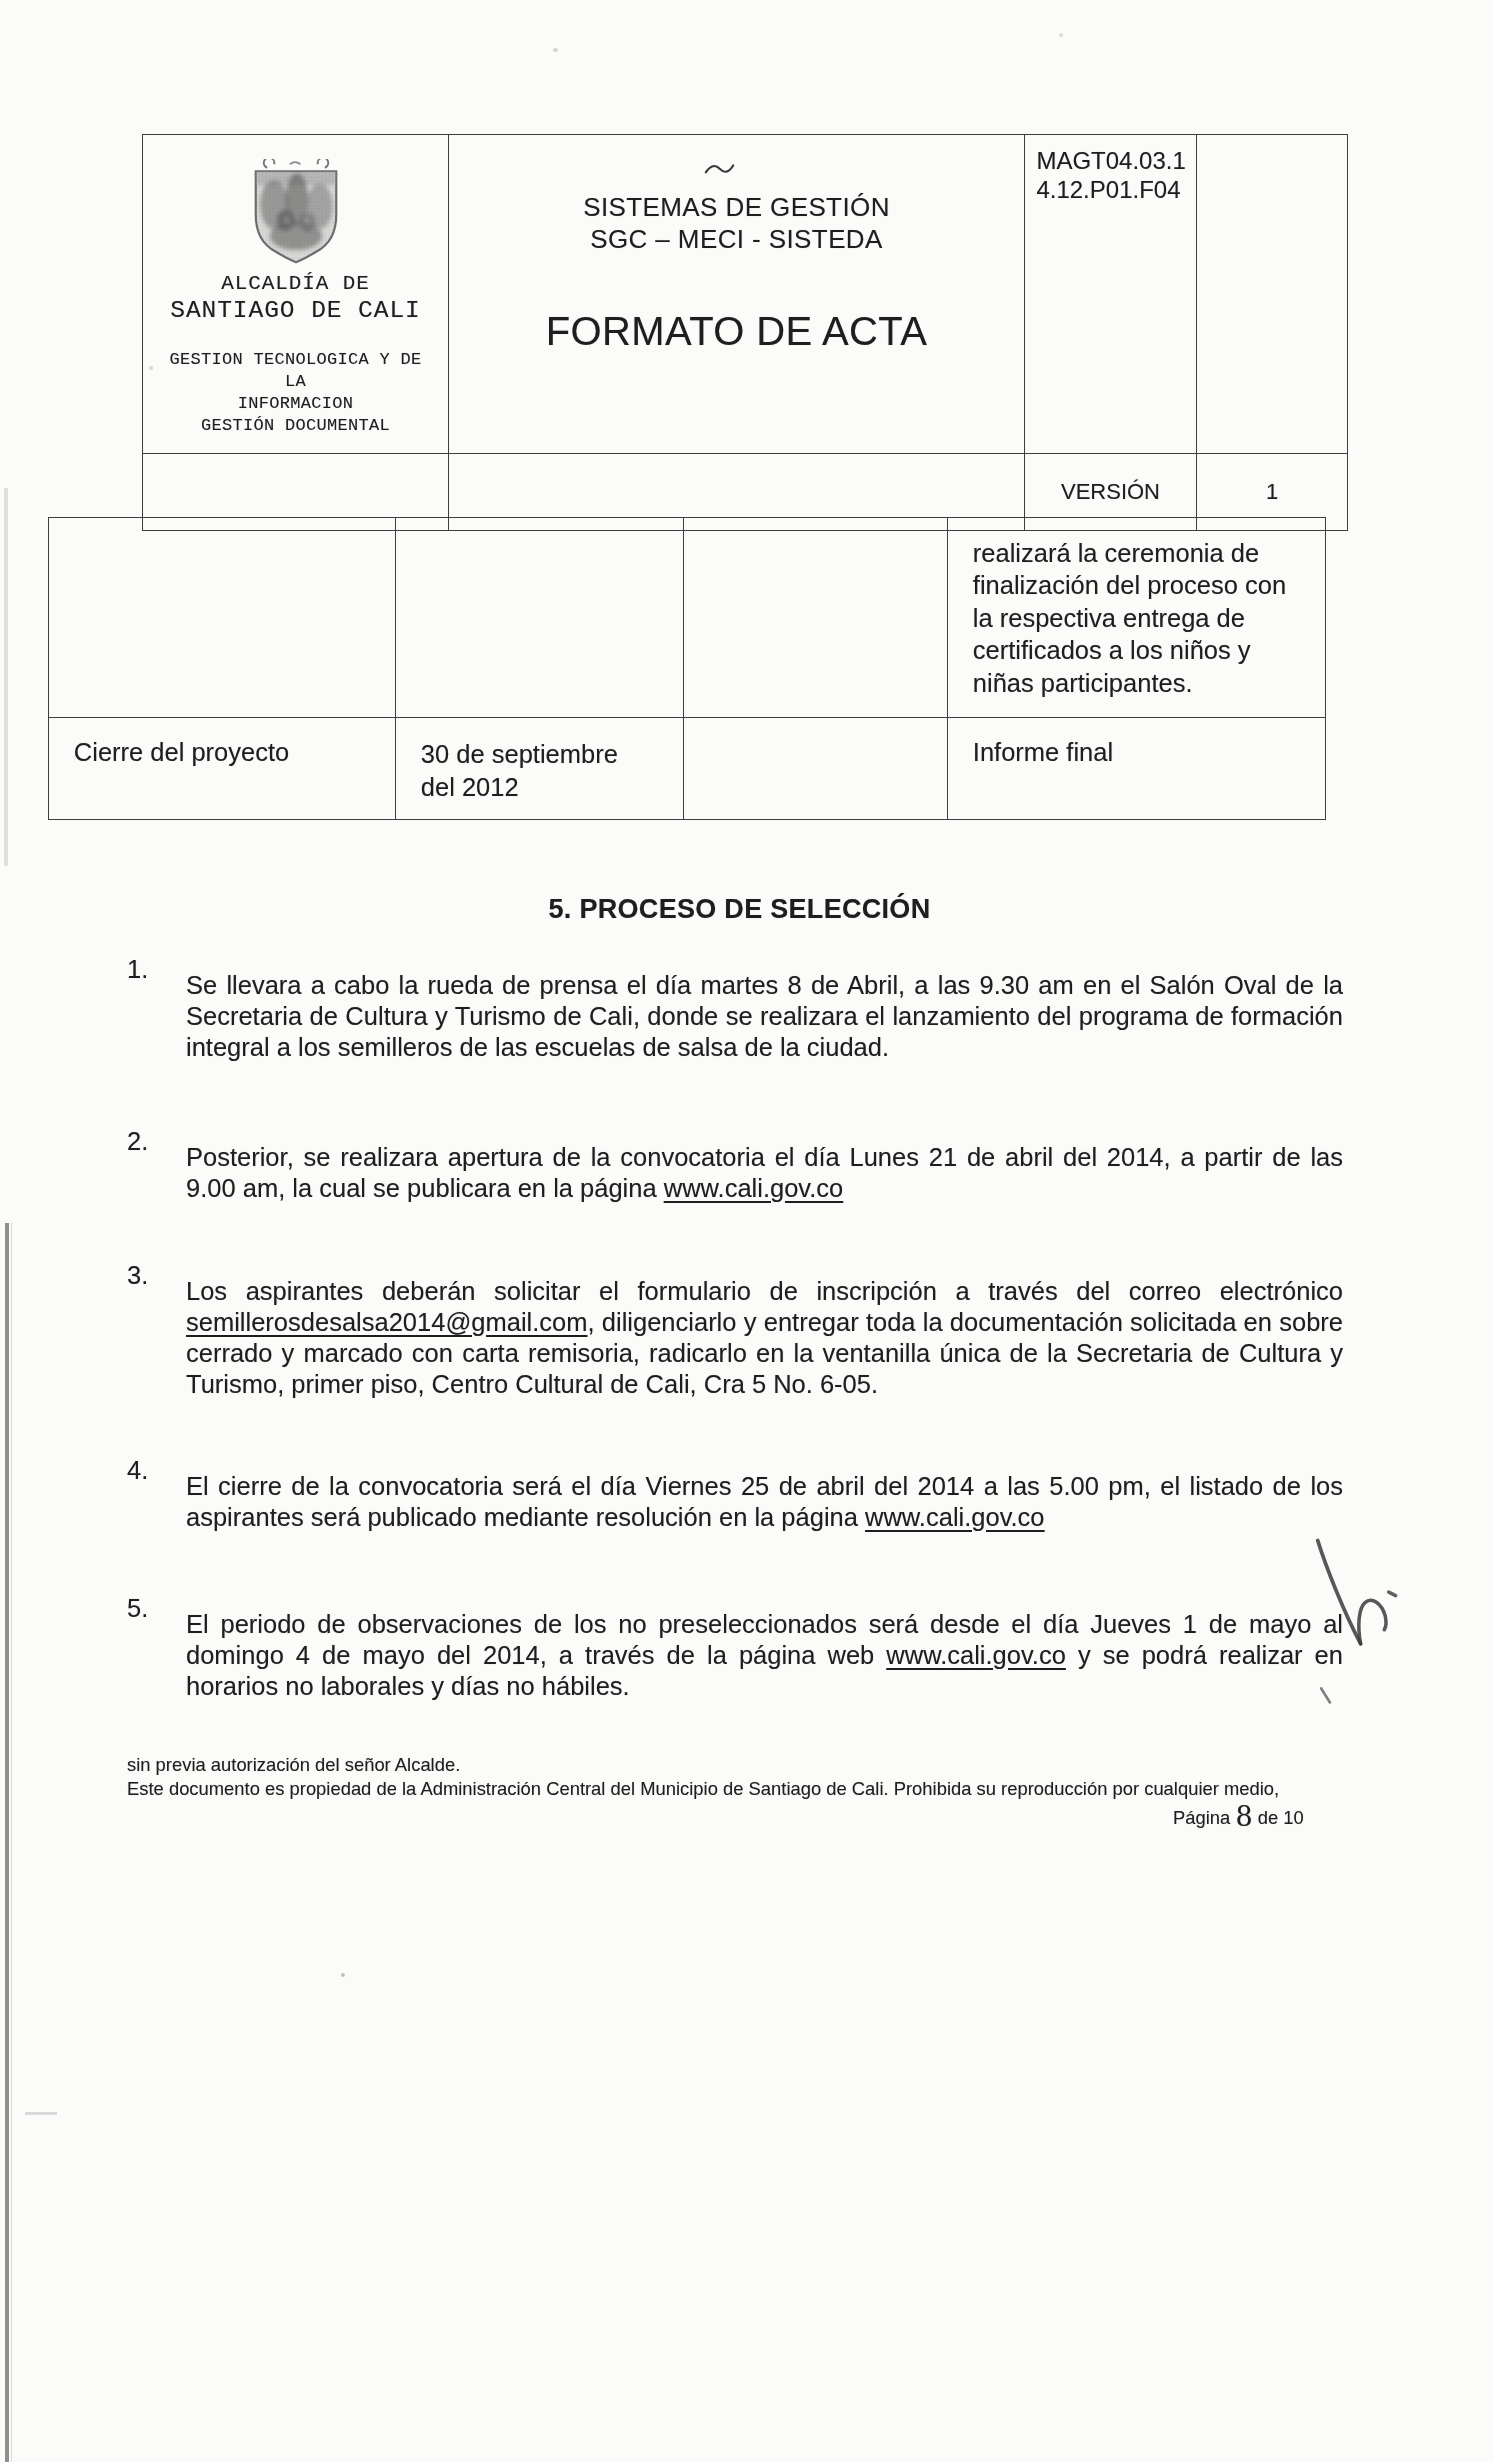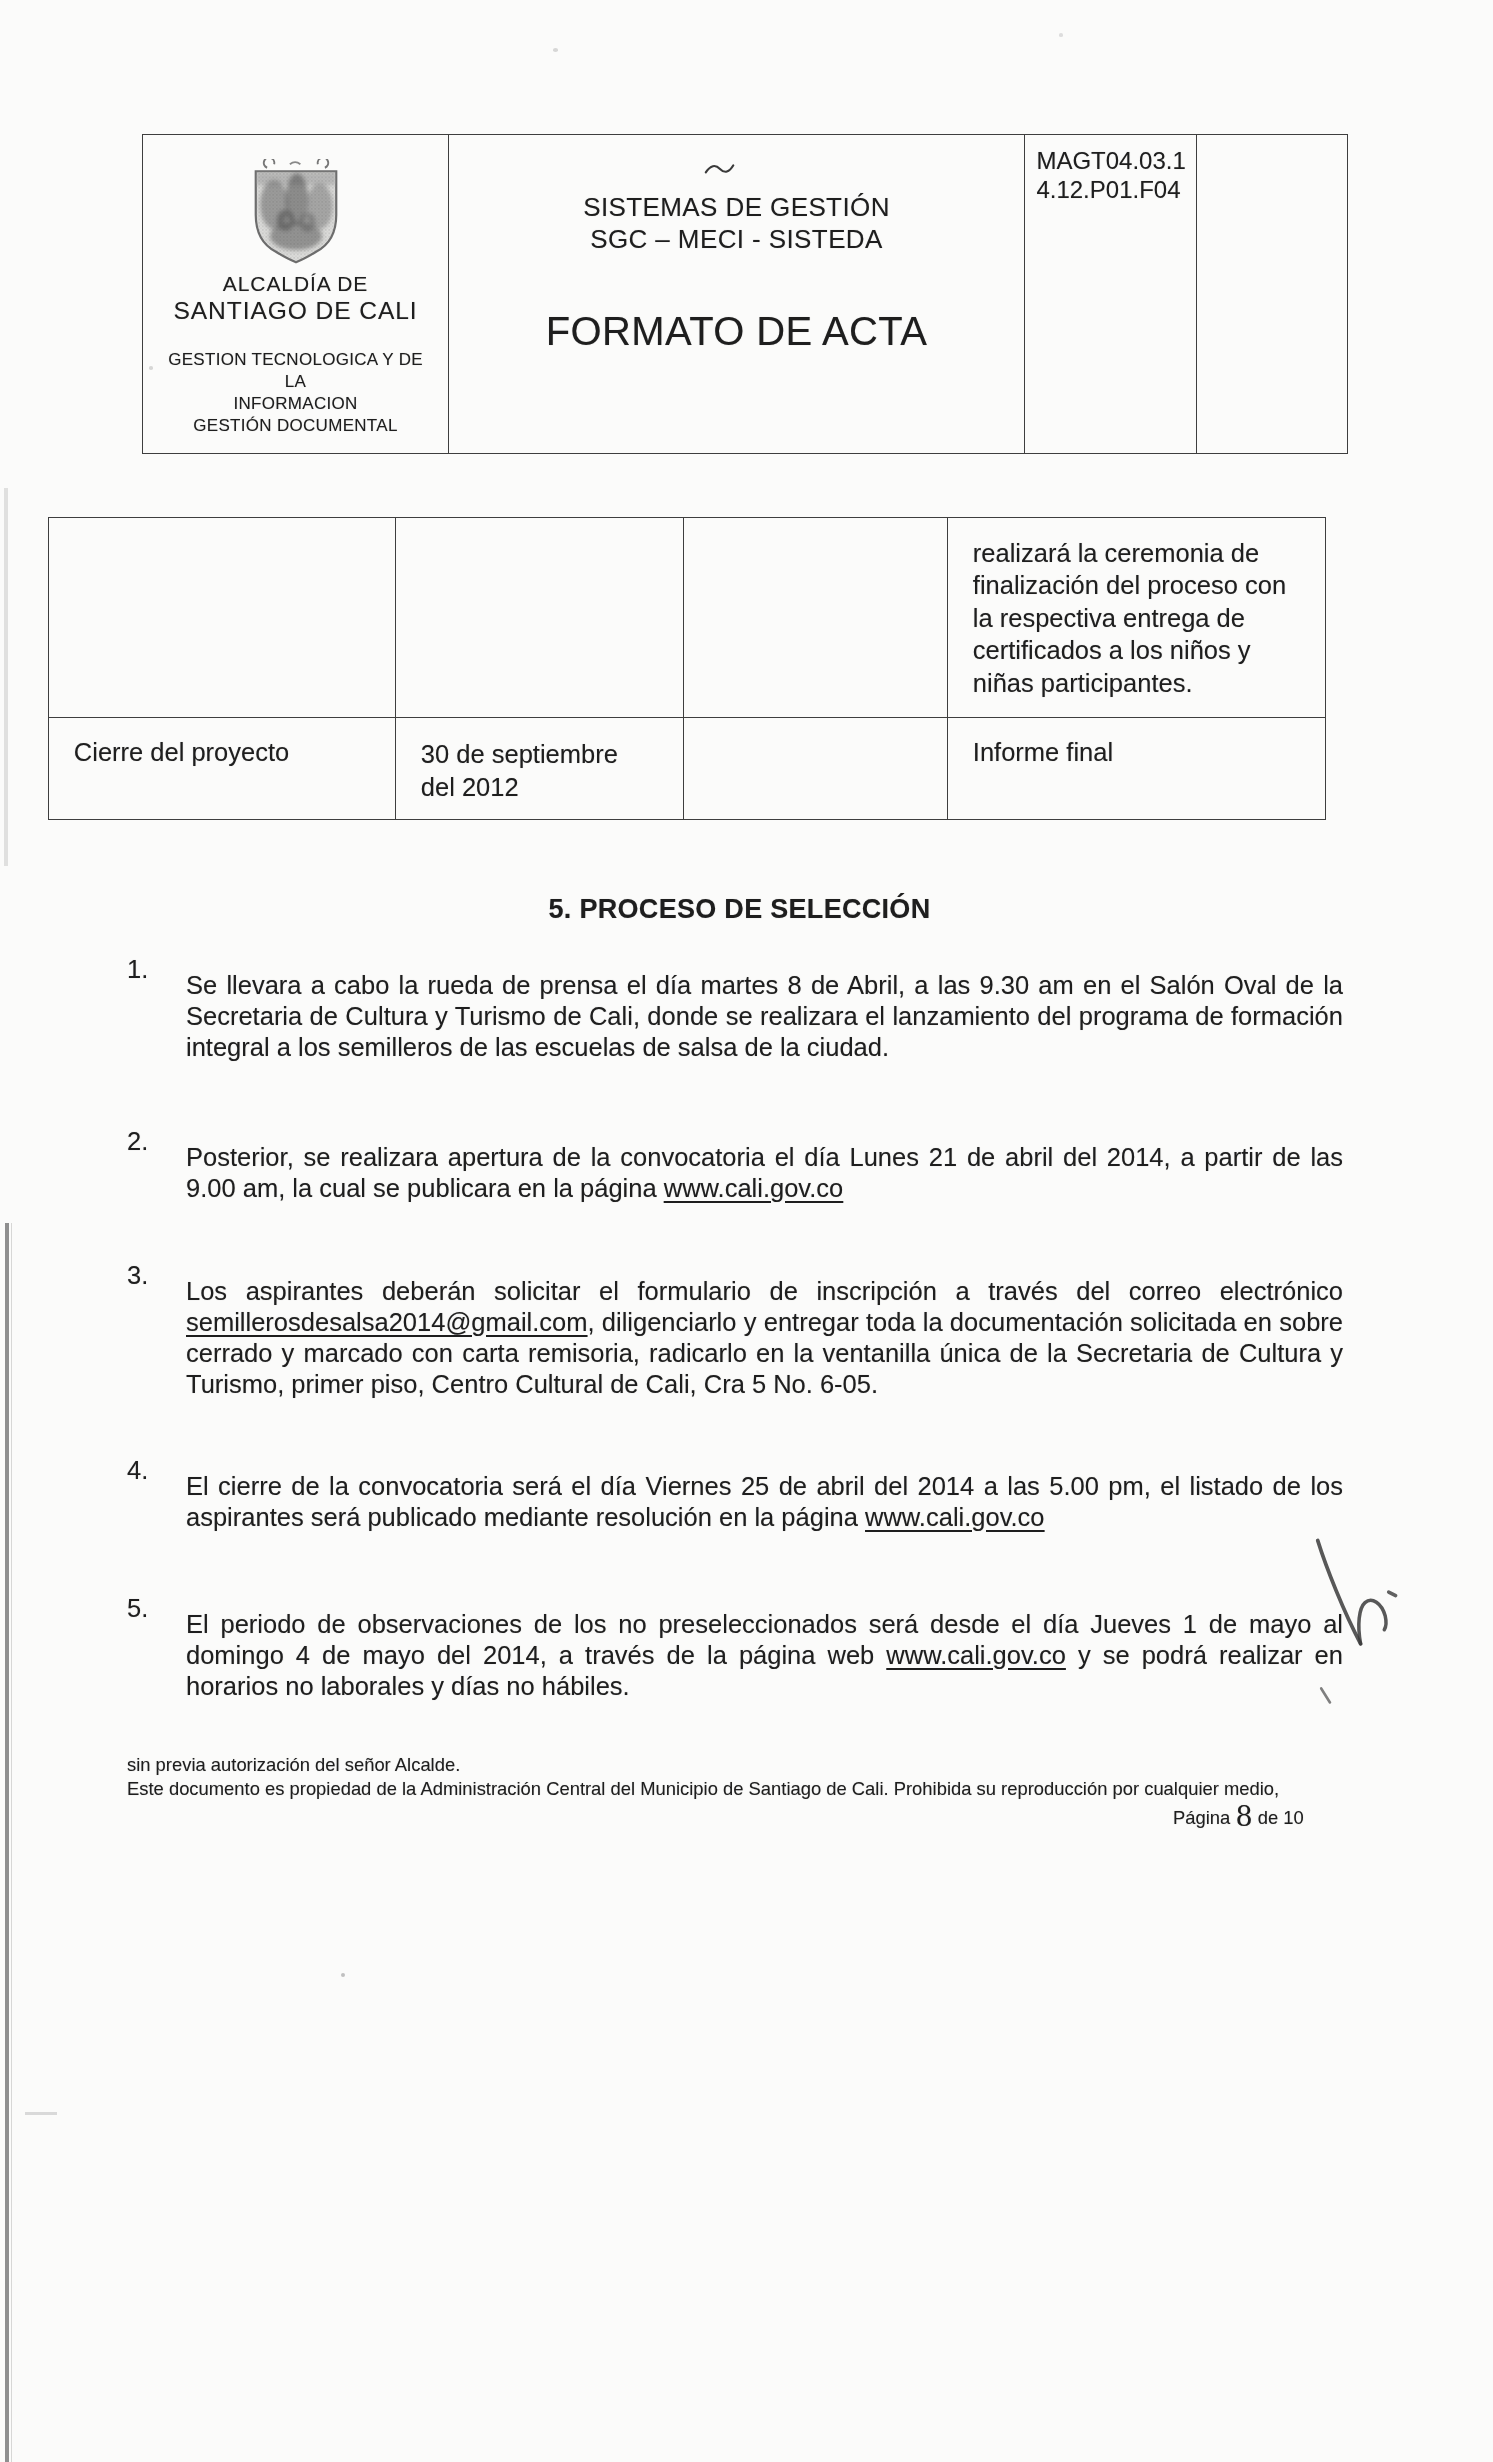--- a/index.html
+++ b/index.html
@@ -14,21 +14,21 @@
 
   
   table.doc-table{border-collapse:collapse;table-layout:fixed;position:absolute;}
   table.doc-table td{border:1.8px solid #3e3e3e;vertical-align:top;padding:16px;}
 
   
   #header-table{left:142px;top:134px;width:1205px;}
   #header-table tr.r-main td{height:253px;}
   #header-table tr.r-version td{height:44px;}
   #header-table tr.r-fecha td{height:47px;}
-  .org-cell{text-align:center;}
+  .org-cell{text-align:center;font-family:Liberation Mono, monospace;}
   .logo-box{margin:8px auto 0 auto;width:104px;height:105px;}
   .org-l1{font-size:21px;line-height:23px;margin-top:8px;letter-spacing:0.9px;}
   .org-l2{font-size:24.6px;line-height:24.6px;margin-top:3.5px;letter-spacing:0.9px;}
   .dept{margin-top:25.5px;font-size:17px;line-height:22px;letter-spacing:0.3px;}
   .sys-cell{text-align:center;position:relative;}
   .sys-l1{margin-top:40px;font-size:26px;line-height:32px;letter-spacing:0.4px;}
   .sys-l2{font-size:26px;line-height:32px;letter-spacing:0.4px;}
   .doc-title{margin-top:54px;font-size:40px;font-weight:normal;letter-spacing:0.4px;}
   .caret-artifact{position:absolute;left:255px;top:24.6px;}
   .code-cell{text-align:left;padding:11.4px 5.3px 0 11.4px !important;font-size:24px;line-height:29px;}
@@ -135,20 +135,26 @@
       <div class="sys-l1">SISTEMAS DE GESTIÓN</div>
       <div class="sys-l2">SGC – MECI - SISTEDA</div>
       <div class="doc-title">FORMATO DE ACTA</div>
     </td>
     <td class="code-cell">
       <div>MAGT04.03.1</div>
       <div>4.12.P01.F04</div>
     </td>
     <td></td>
   </tr>
+  <tr class="r-version">
+    <td></td>
+    <td></td>
+    <td class="lbl-cell">VERSIÓN</td>
+    <td class="val-cell">1</td>
+  </tr>
   </tbody>
 </table>
 
 <table class="doc-table ink" id="activity-table">
   <colgroup>
       <col style="width:347px">
       <col style="width:288px">
       <col style="width:264px">
       <col style="width:378px">
     </colgroup>

